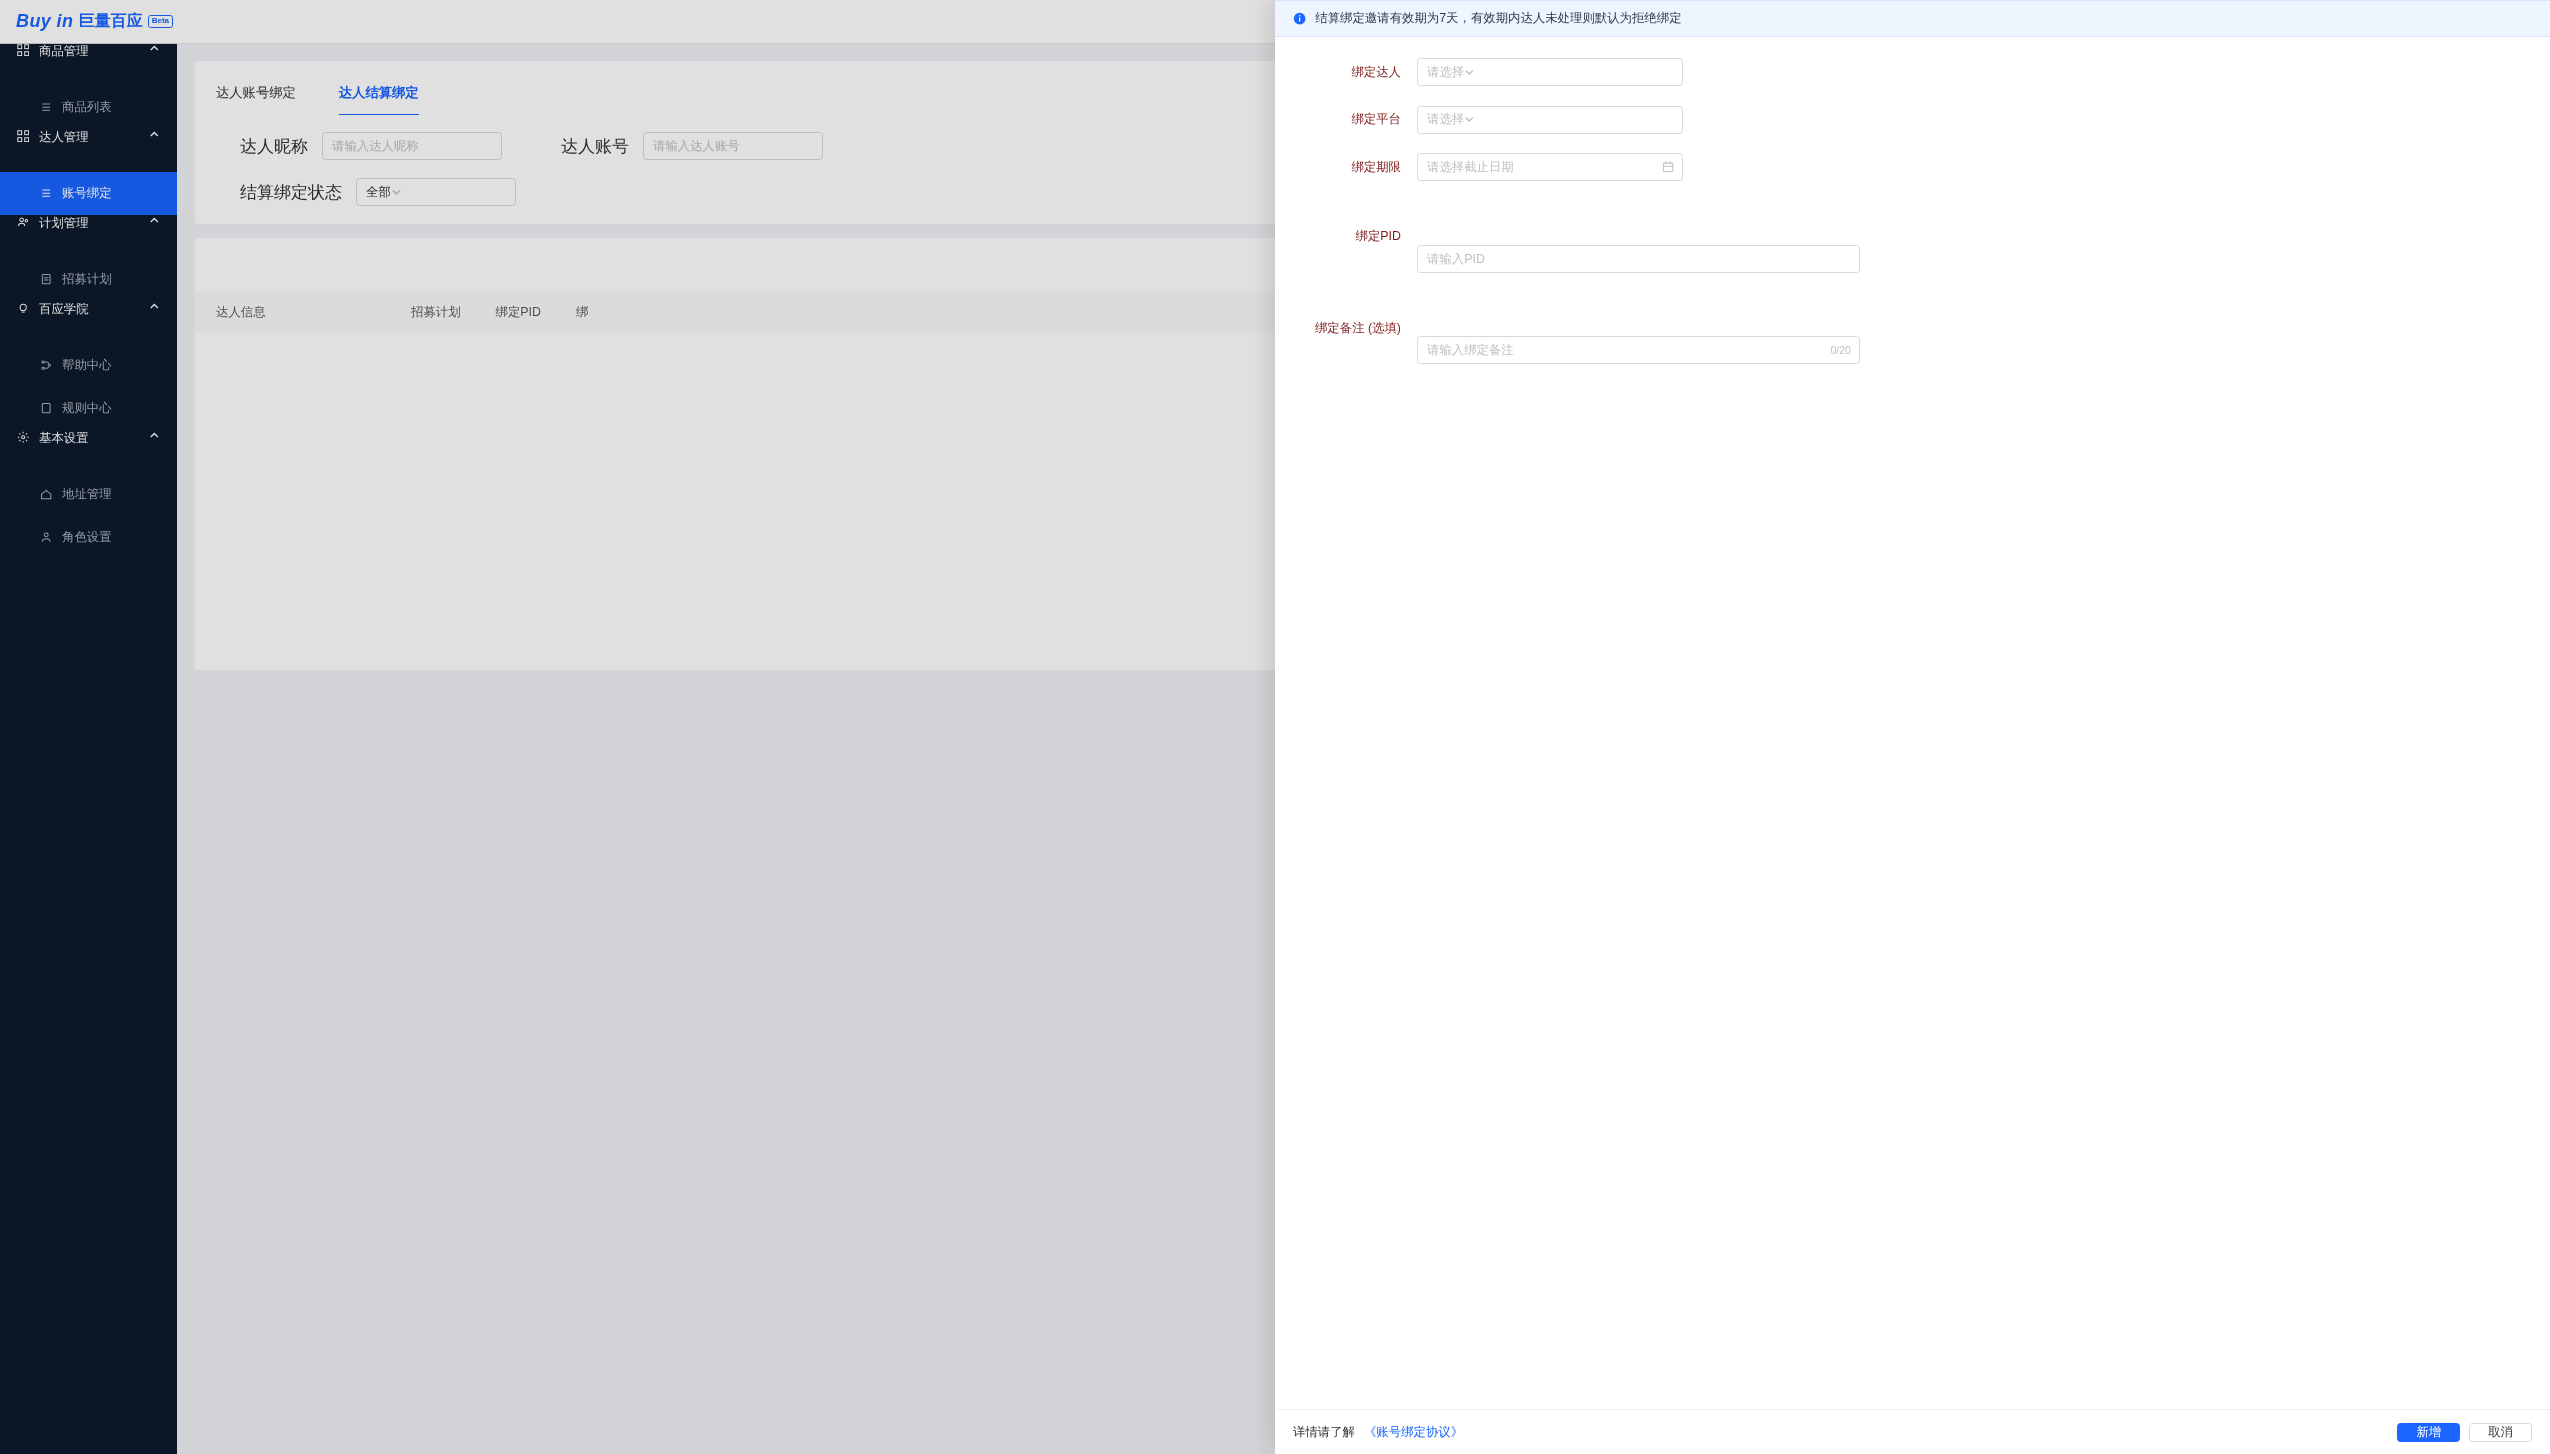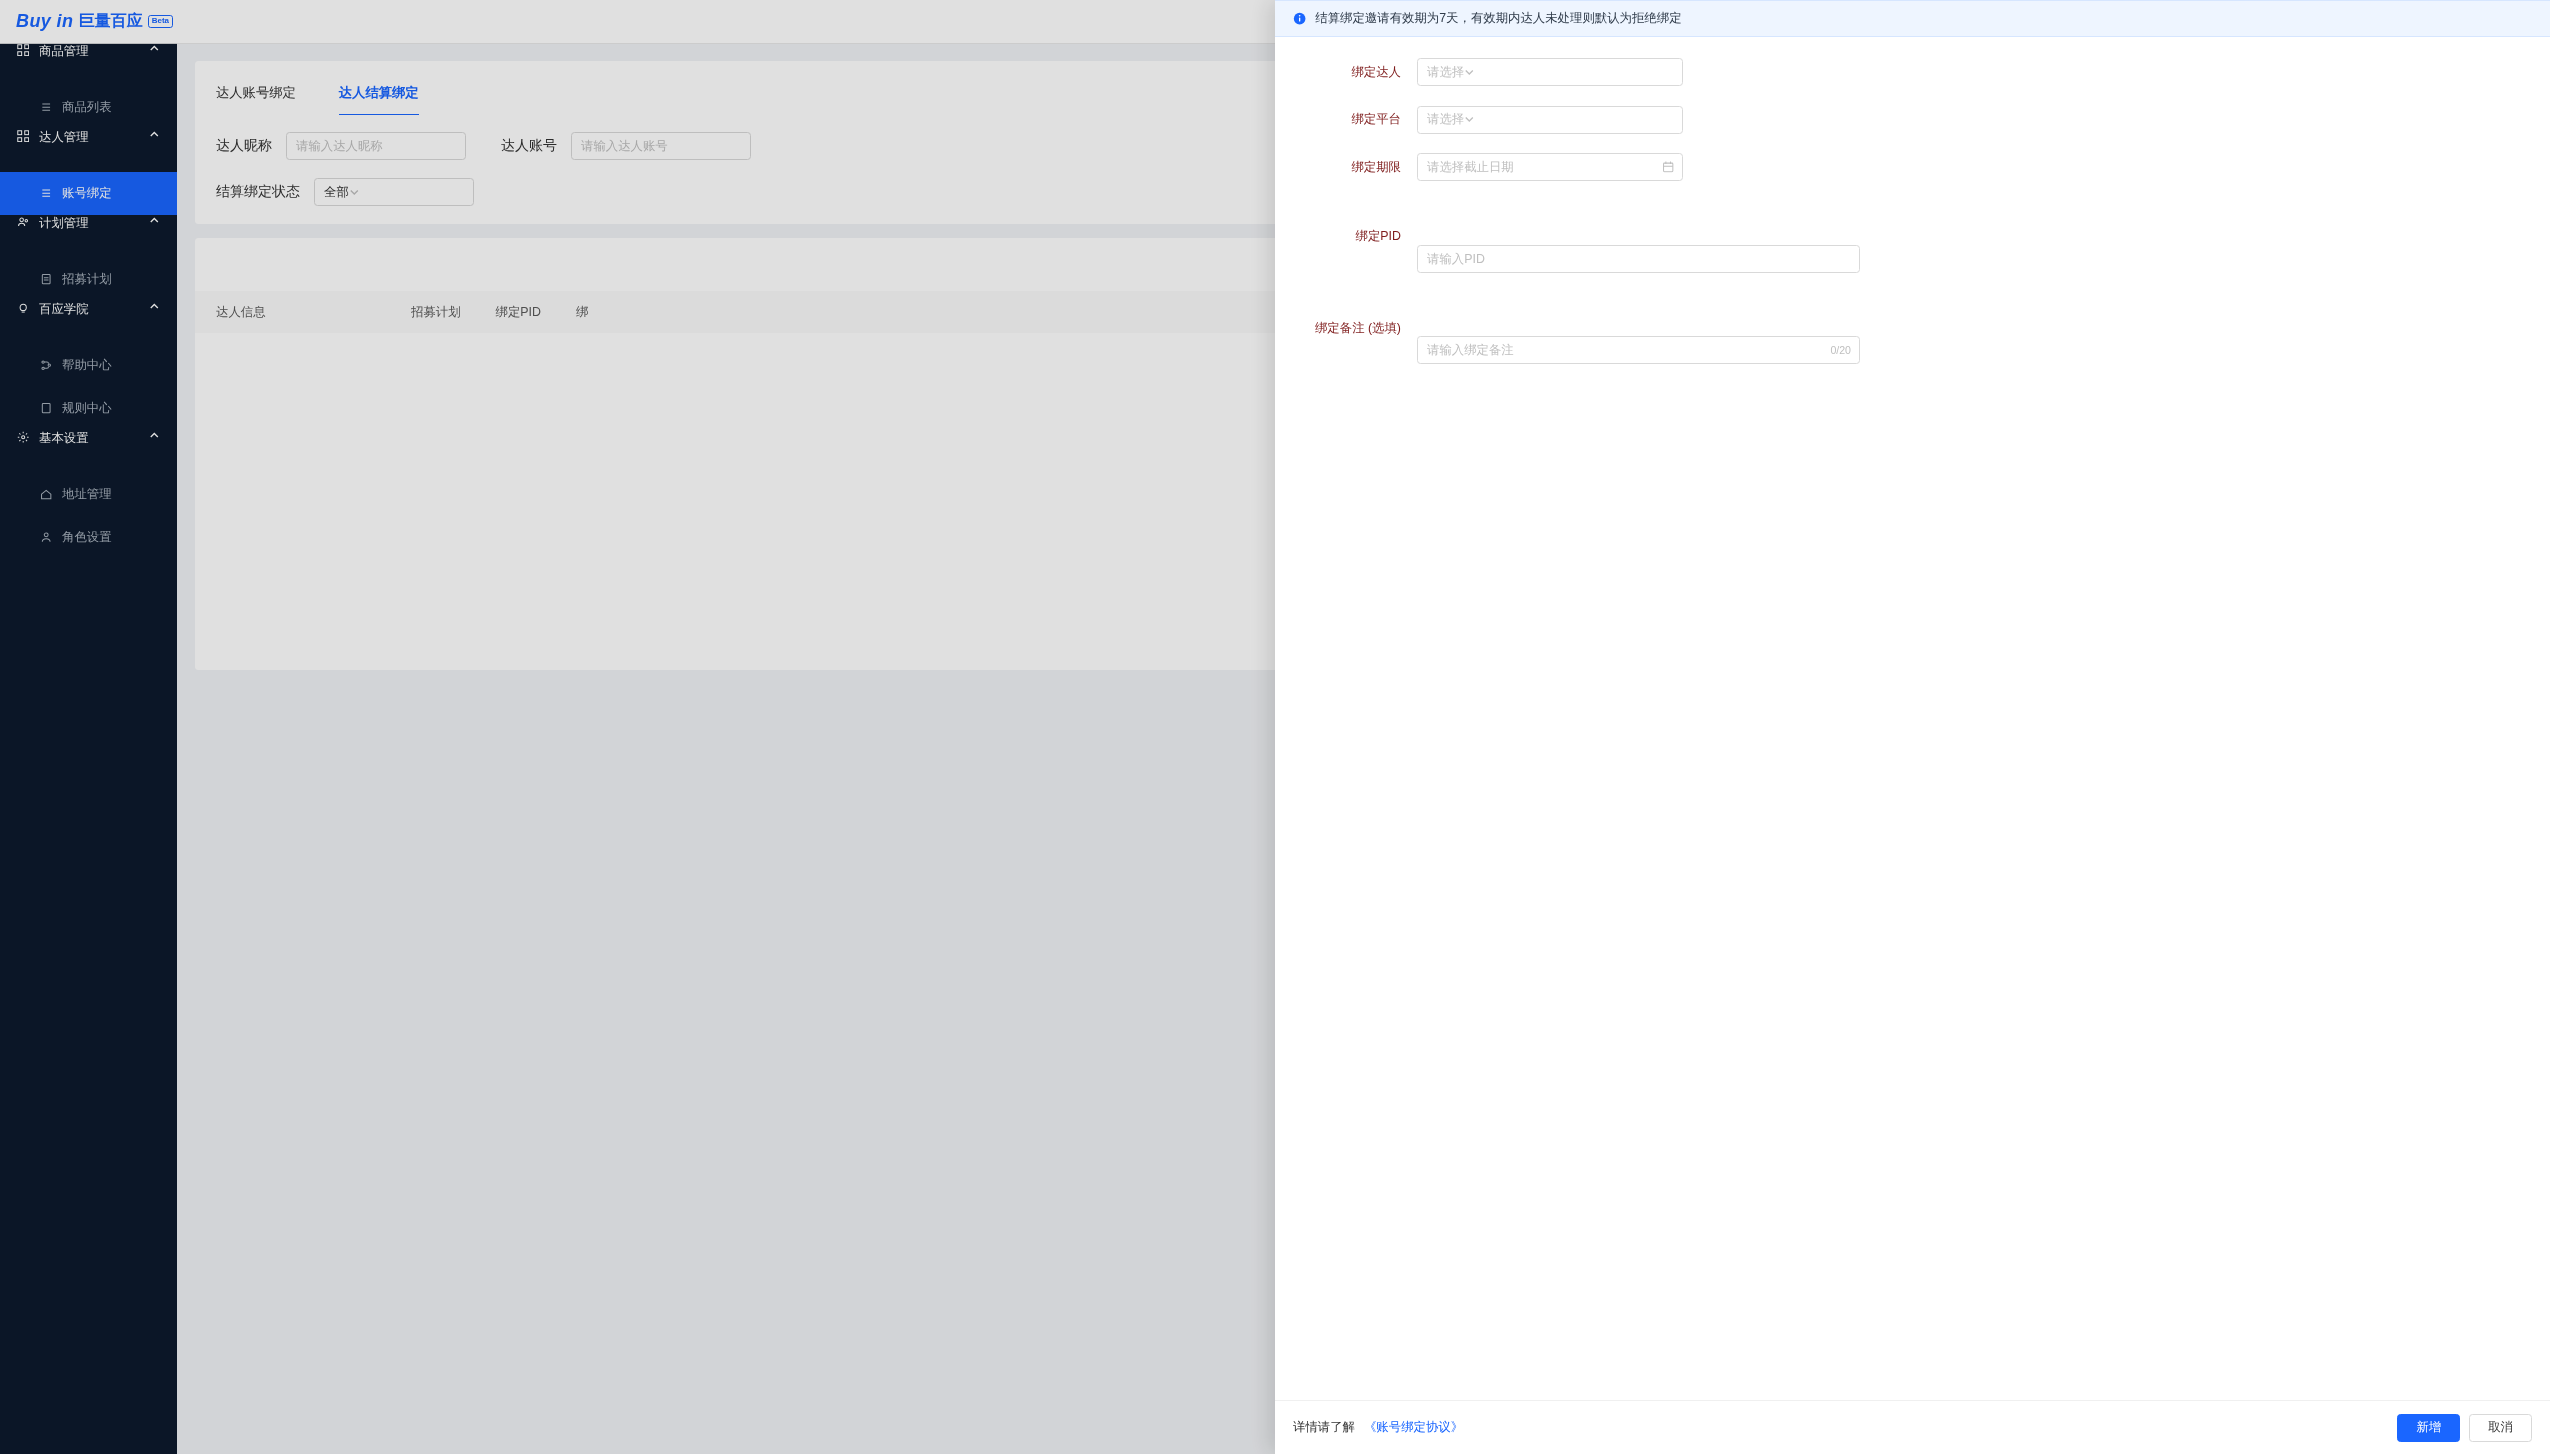--- a/index.html
+++ b/index.html
@@ -133,21 +133,21 @@
     display: flex;
     flex-wrap: wrap;
     gap: 18px 35px;
     padding-top: 16px;
   }
   .filter {
     display: flex;
     align-items: center;
     gap: 14px;
   }
-  .filter label { color: #333; font-size: 14px; white-space: nowrap; }
+  .filter label { color: #333; font-size: 17px; white-space: nowrap; margin-left: 24px; }
   .input, .select {
     height: 28px;
     border: 0.9px solid #d9d9d9;
     border-radius: 3.5px;
     padding: 0 9px;
     font-size: 12.4px;
     color: #333;
     background: #fff;
     min-width: 151px;
   }
@@ -264,21 +264,21 @@
     border-top: 0.9px solid #f0f0f0;
     padding: 12.4px 18px;
     display: flex;
     align-items: center;
     gap: 9px;
   }
   .drawer-foot .hint { font-size: 12.4px; color: #333; }
   .drawer-foot .link { color: #1a66ff; cursor: pointer; }
   .drawer-foot .spacer { flex: 1; }
   .btn {
-    height: 28px;
+    height: 19px;
     padding: 0 18px;
     border-radius: 3.5px;
     font-size: 12.4px;
     cursor: pointer;
     border: 0.9px solid #d9d9d9;
     background: #fff;
     color: #333;
   }
   .btn.primary {
     background: #1a66ff;

